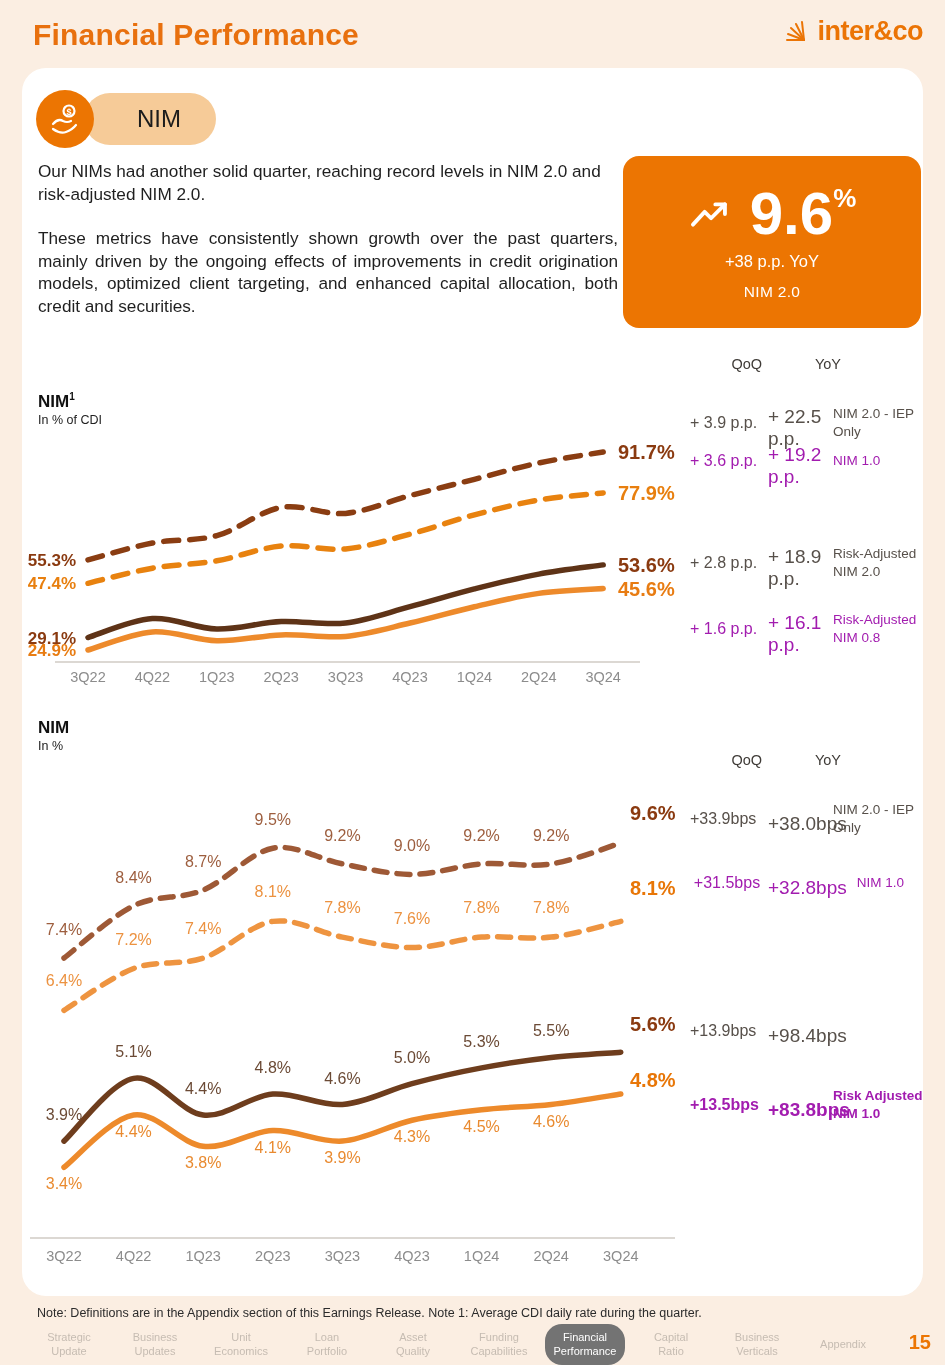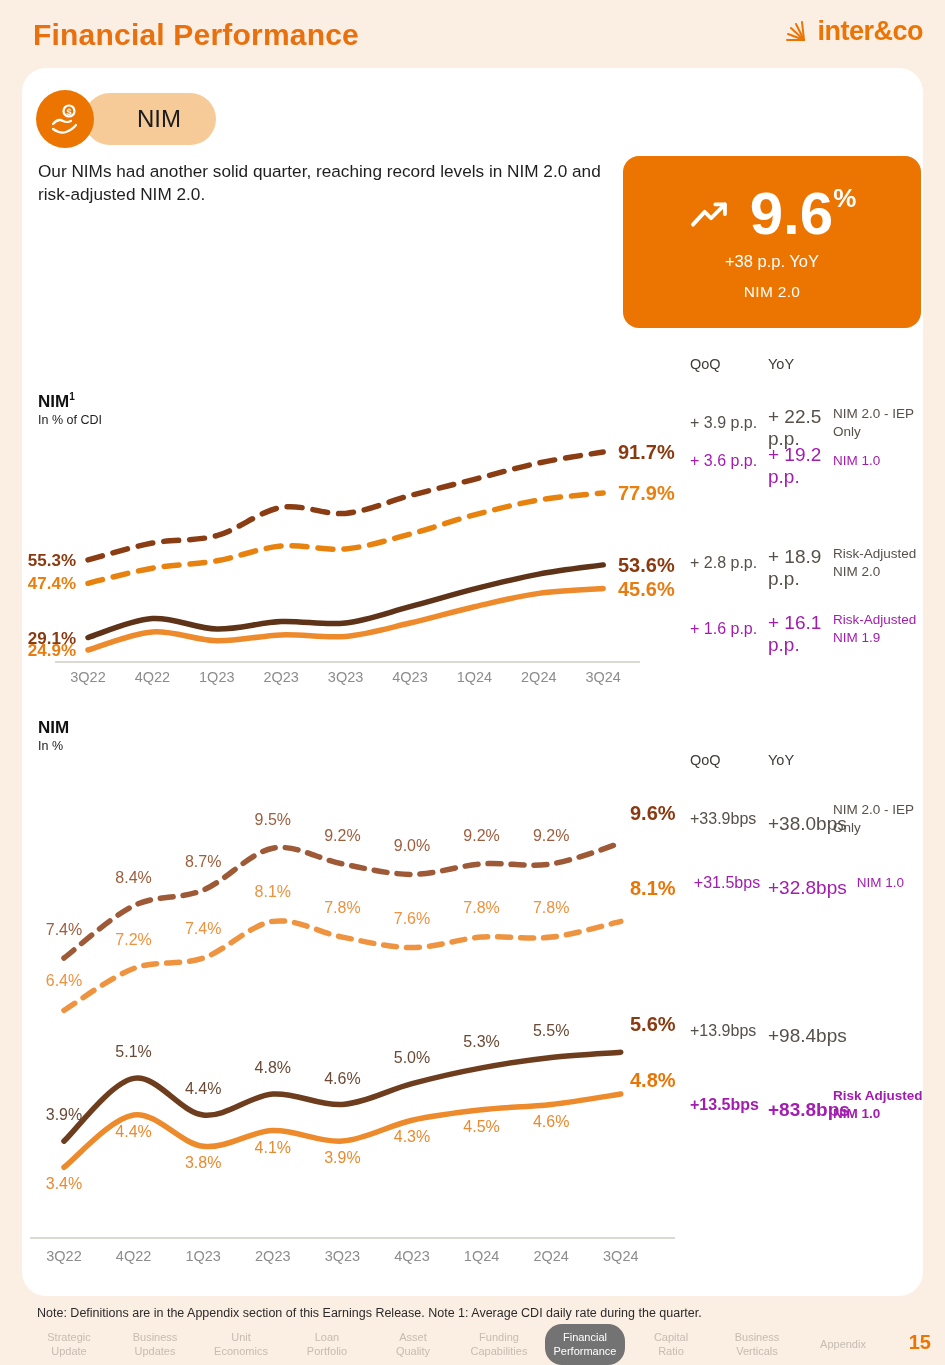--- a/index.html
+++ b/index.html
@@ -53,21 +53,21 @@
   .chart-title .t sup{ font-size:10px; }
   .chart-title .s{ font-size:12.5px; color:#222; margin-top:1px; }
   #chart1-title{ top:323px; }
   #chart2-title{ top:650px; }
   svg.chart{ position:absolute; left:8px; overflow:visible; }
   #chart1-svg{ top:362px; }
   #chart2-svg{ top:647px; }
   
   .stats{ position:absolute; left:598px; top:0; width:305px; }
   .stats-head{ position:absolute; height:20px; }
-  .stats-head span{ position:absolute; font-size:14.5px; color:#3F3B37; text-align:left; }
+  .stats-head span{ position:absolute; font-size:14.5px; color:#3F3B37; text-align:right; }
   .stats-head .h-qoq{ left:70px; width:72px; }
   .stats-head .h-yoy{ left:148px; width:73px; }
   .stat-row{ position:absolute; left:0; width:305px; display:flex; align-items:center; }
   .stat-row .c-qoq{ position:absolute; left:70px; width:74px; font-size:16px; }
   .stat-row .c-yoy{ position:absolute; left:148px; width:76px; font-size:19px;margin-top:10px; }
   .stat-row .c-label{ position:absolute; left:213px; width:95px; font-size:13.5px; line-height:1.35; }
   .tone-dark{ color:#57504A; }
   .tone-orange{ color:#a21caf; }
   
   .note{ position:absolute; left:37px; top:1306px; font-size:12.5px; color:#2B2B2B; }
@@ -107,20 +107,21 @@
           <path d="M5 22 q5 -6 10 -3 q4 2 8 0"></path>
           <path d="M5 27 q7 5 13 3 q6 -2 10 -7"></path>
         </g>
         <text x="21" y="12.5" font-size="9" fill="#fff" text-anchor="middle" font-weight="bold">$</text>
       </svg>
     </div>
   </div>
 
   <div class="intro">
     <p>Our NIMs had another solid quarter, reaching record levels in NIM 2.0 and risk-adjusted NIM 2.0.</p>
+    <p>These metrics have consistently shown growth over the past quarters, mainly driven by the ongoing effects of improvements in credit origination models, optimized client targeting, and enhanced capital allocation, both credit and securities.</p>
   </div>
 
   <div class="hl-card">
     <div class="hl-row">
       <svg width="44" height="32" viewBox="0 0 40 30">
         <g stroke="#fff" stroke-width="3.6" fill="none" stroke-linecap="round" stroke-linejoin="round">
           <path d="M4 25 L15 13 L21 19 L34 6"></path>
           <path d="M25 6 L34 6 L34 15"></path>
         </g>
       </svg>
@@ -174,21 +175,21 @@
         <span class="c-label">NIM 1.0</span>
       </div>
       <div class="stat-row tone-dark" style="top: 465px; height: 60px;">
         <span class="c-qoq">+ 2.8 p.p.</span>
         <span class="c-yoy">+ 18.9 p.p.</span>
         <span class="c-label">Risk-Adjusted NIM 2.0</span>
       </div>
       <div class="stat-row tone-orange" style="top: 536px; height: 50px;">
         <span class="c-qoq">+ 1.6 p.p.</span>
         <span class="c-yoy">+ 16.1 p.p.</span>
-        <span class="c-label">Risk-Adjusted NIM 1.9</span>
+        <span class="c-label">Risk-Adjusted NIM 0.8</span>
       </div>
     </div>
 
   <div class="chart-title" id="chart2-title">
     <div class="t"><span>NIM</span></div>
     <div class="s">In %</div>
   </div>
   <svg class="chart" id="chart2-svg" width="672" height="560" viewBox="0 0 672 560">
       <line x1="0" y1="523" x2="645" y2="523" stroke="#DCD8D3" stroke-width="2"></line>
       <text x="34" y="546" fill="#8C8C8C" font-size="14.5" text-anchor="middle">3Q22</text>

